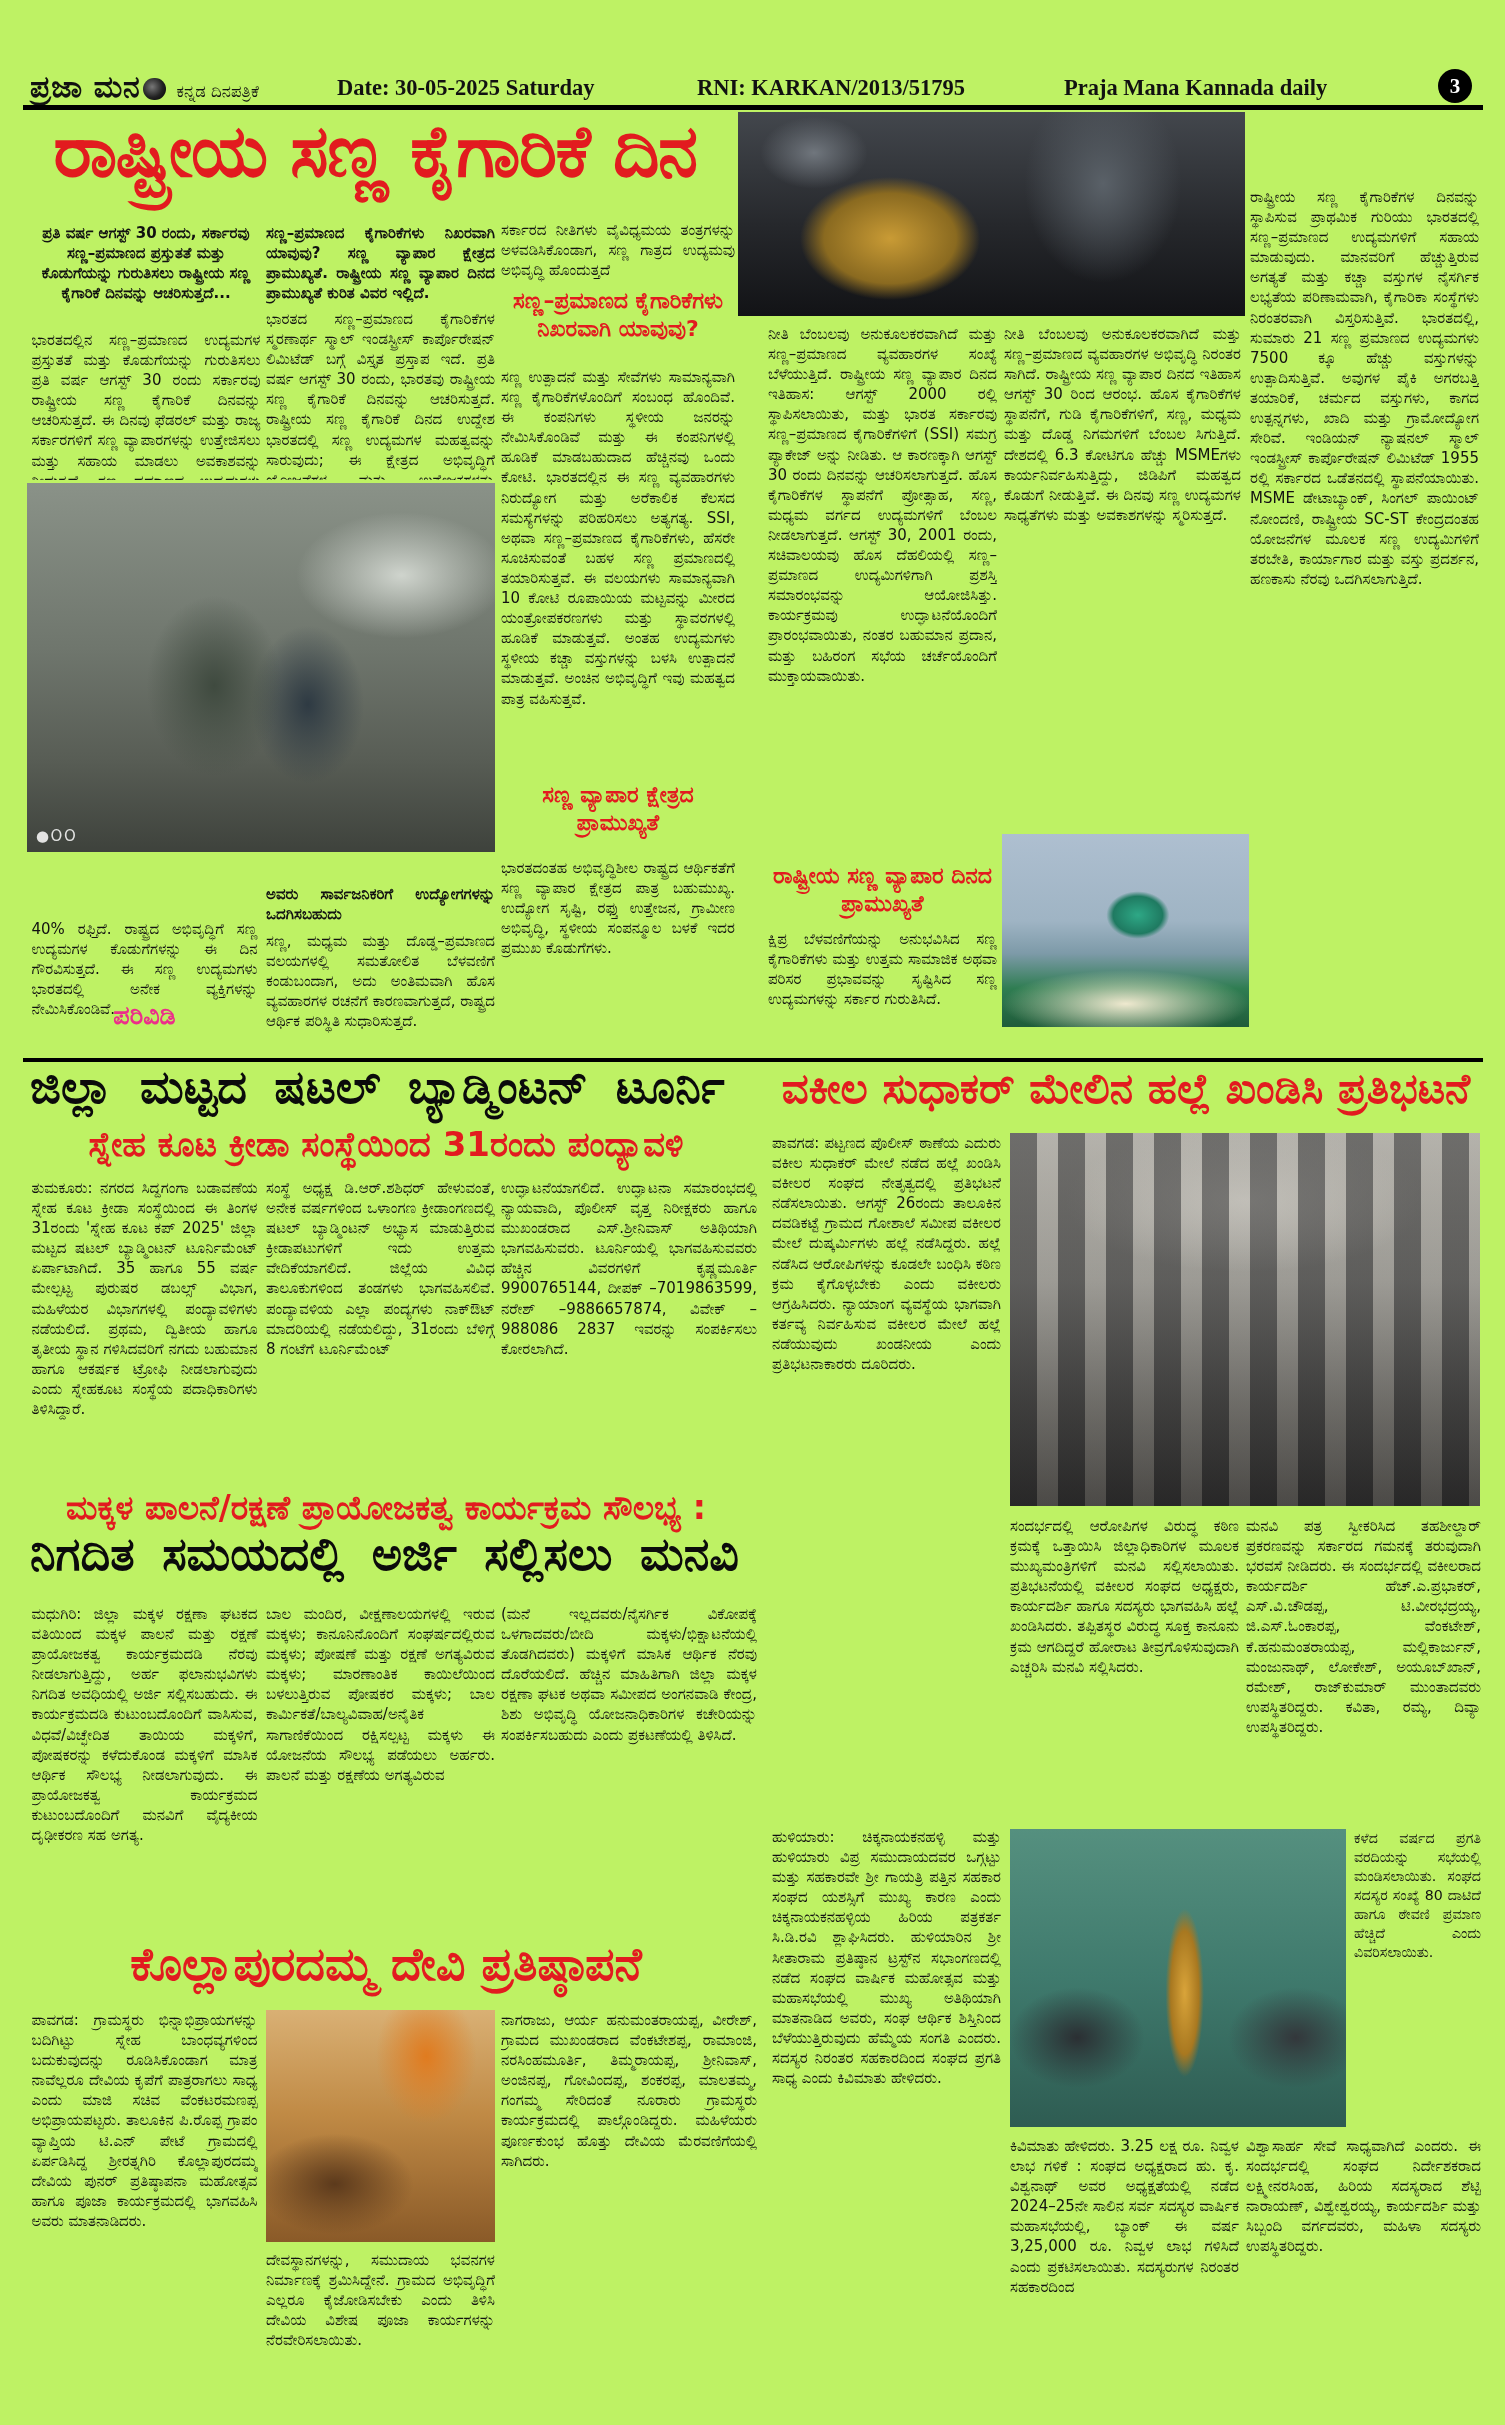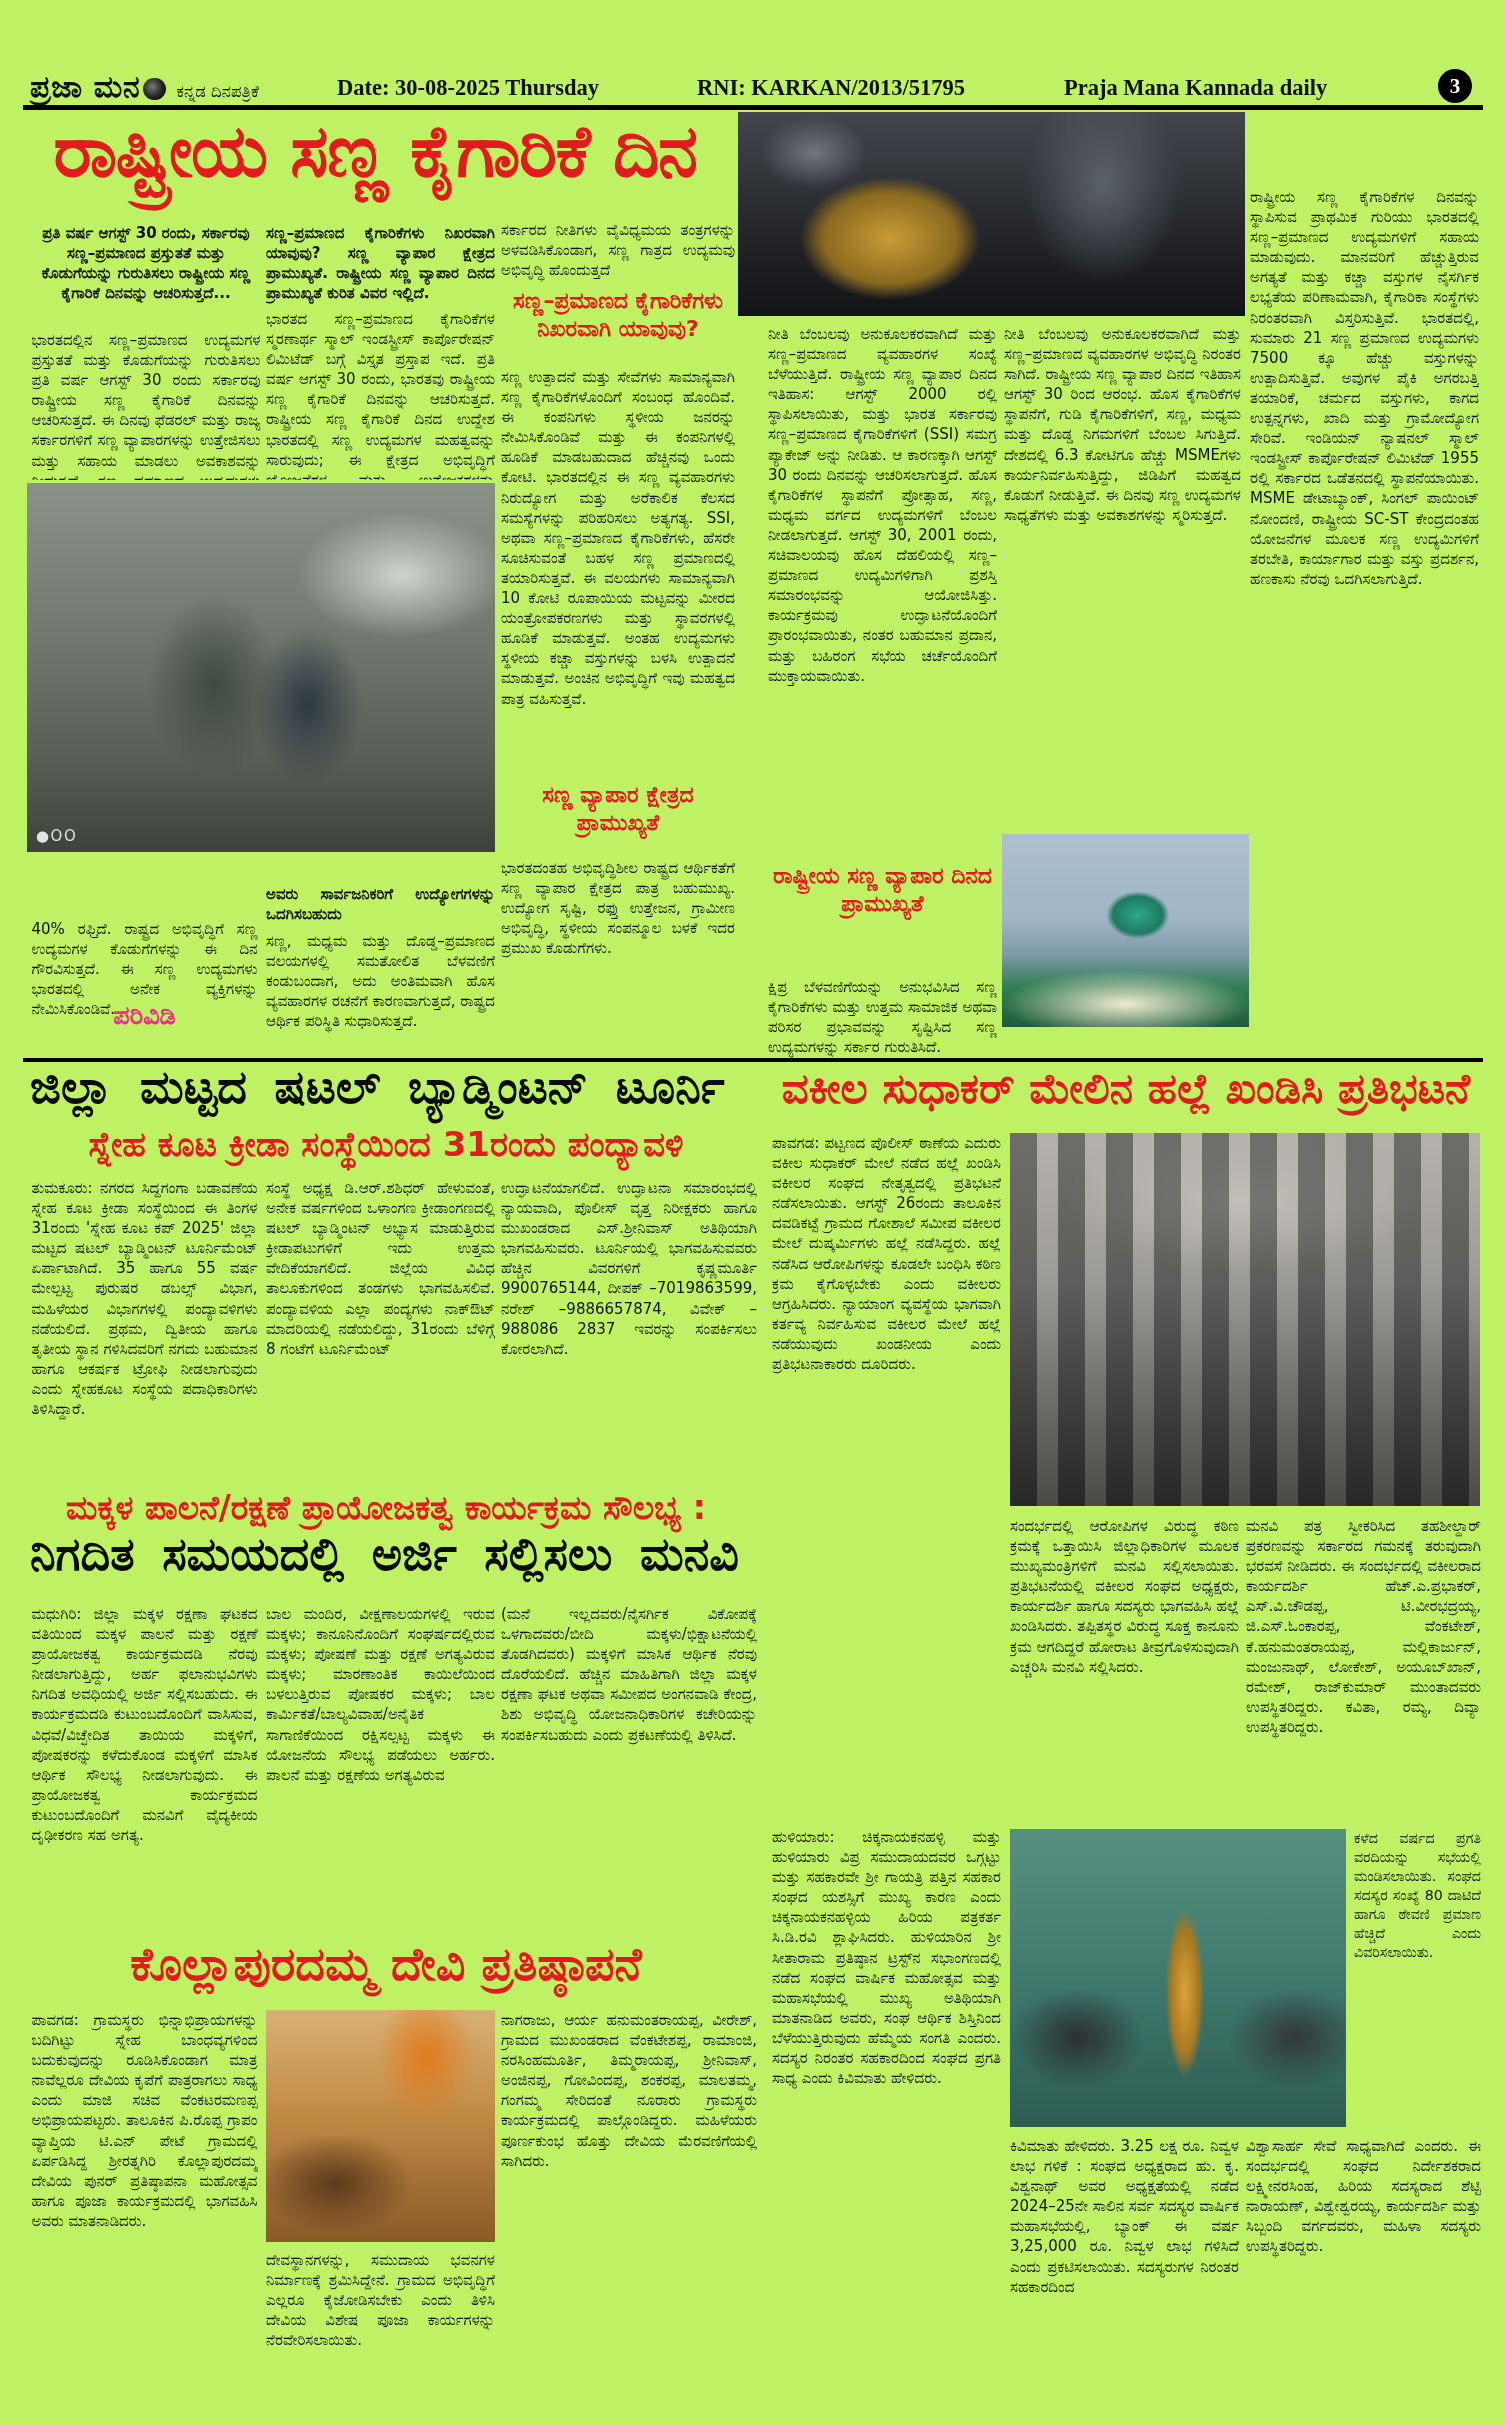--- a/index.html
+++ b/index.html
@@ -70,21 +70,21 @@
     font-family:"DejaVu Sans",sans-serif;font-size:15px;letter-spacing:1.5px;}
 </style>
 </head>
 <body>
 
 <div id="page">
 
   <div class="abs" style="left:30px;top:69px;">
     <span class="logo-main">ಪ್ರಜಾ ಮನ</span><span class="emblem"></span><span class="logo-sub">ಕನ್ನಡ ದಿನಪತ್ರಿಕೆ</span>
   </div>
-  <div class="abs hdr-en" style="left:337px;top:75px;">Date: 30-08-2025 Thursday</div>
+  <div class="abs hdr-en" style="left:337px;top:75px;">Date: 30-05-2025 Saturday</div>
   <div class="abs hdr-en" style="left:697px;top:75px;">RNI: KARKAN/2013/51795</div>
   <div class="abs hdr-en" style="left:1064px;top:75px;">Praja Mana Kannada daily</div>
   <div class="abs page-badge" style="left:1438px;top:69px;">3</div>
   <div class="rule" style="left:22.5px;top:105px;width:1460px;height:4.5px;"></div>
 
   <div class="abs h-main" style="left:30px;top:114px;width:690px;height:109px;">ರಾಷ್ಟ್ರೀಯ ಸಣ್ಣ ಕೈಗಾರಿಕೆ ದಿನ</div>
 
   <div class="photo photo-machinery" style="left:738px;top:112px;width:507px;height:204px;"></div>
 
   <div class="abs col" style="left:1250px;top:187px;width:229px;height:868px;">ರಾಷ್ಟ್ರೀಯ ಸಣ್ಣ ಕೈಗಾರಿಕೆಗಳ ದಿನವನ್ನು ಸ್ಥಾಪಿಸುವ ಪ್ರಾಥಮಿಕ ಗುರಿಯು ಭಾರತದಲ್ಲಿ ಸಣ್ಣ–ಪ್ರಮಾಣದ ಉದ್ಯಮಗಳಿಗೆ ಸಹಾಯ ಮಾಡುವುದು. ಮಾನವರಿಗೆ ಹೆಚ್ಚುತ್ತಿರುವ ಅಗತ್ಯತೆ ಮತ್ತು ಕಚ್ಚಾ ವಸ್ತುಗಳ ನೈಸರ್ಗಿಕ ಲಭ್ಯತೆಯ ಪರಿಣಾಮವಾಗಿ, ಕೈಗಾರಿಕಾ ಸಂಸ್ಥೆಗಳು ನಿರಂತರವಾಗಿ ವಿಸ್ತರಿಸುತ್ತಿವೆ. ಭಾರತದಲ್ಲಿ, ಸುಮಾರು 21 ಸಣ್ಣ ಪ್ರಮಾಣದ ಉದ್ಯಮಗಳು 7500 ಕ್ಕೂ ಹೆಚ್ಚು ವಸ್ತುಗಳನ್ನು ಉತ್ಪಾದಿಸುತ್ತಿವೆ. ಅವುಗಳ ಪೈಕಿ ಅಗರಬತ್ತಿ ತಯಾರಿಕೆ, ಚರ್ಮದ ವಸ್ತುಗಳು, ಕಾಗದ ಉತ್ಪನ್ನಗಳು, ಖಾದಿ ಮತ್ತು ಗ್ರಾಮೋದ್ಯೋಗ ಸೇರಿವೆ. ಇಂಡಿಯನ್ ನ್ಯಾಷನಲ್ ಸ್ಮಾಲ್ ಇಂಡಸ್ಟ್ರೀಸ್ ಕಾರ್ಪೊರೇಷನ್ ಲಿಮಿಟೆಡ್ 1955 ರಲ್ಲಿ ಸರ್ಕಾರದ ಒಡೆತನದಲ್ಲಿ ಸ್ಥಾಪನೆಯಾಯಿತು. MSME ಡೇಟಾಬ್ಯಾಂಕ್, ಸಿಂಗಲ್ ಪಾಯಿಂಟ್ ನೋಂದಣಿ, ರಾಷ್ಟ್ರೀಯ SC-ST ಕೇಂದ್ರದಂತಹ ಯೋಜನೆಗಳ ಮೂಲಕ ಸಣ್ಣ ಉದ್ಯಮಿಗಳಿಗೆ ತರಬೇತಿ, ಕಾರ್ಯಾಗಾರ ಮತ್ತು ವಸ್ತು ಪ್ರದರ್ಶನ, ಹಣಕಾಸು ನೆರವು ಒದಗಿಸಲಾಗುತ್ತಿದೆ.</div>
@@ -96,21 +96,21 @@
   <div class="abs col" style="left:266px;top:309px;width:229px;height:171px;">ಭಾರತದ ಸಣ್ಣ–ಪ್ರಮಾಣದ ಕೈಗಾರಿಕೆಗಳ ಸ್ಮರಣಾರ್ಥ ಸ್ಮಾಲ್ ಇಂಡಸ್ಟ್ರೀಸ್ ಕಾರ್ಪೊರೇಷನ್ ಲಿಮಿಟೆಡ್ ಬಗ್ಗೆ ವಿಸ್ತೃತ ಪ್ರಸ್ತಾಪ ಇದೆ. ಪ್ರತಿ ವರ್ಷ ಆಗಸ್ಟ್ 30 ರಂದು, ಭಾರತವು ರಾಷ್ಟ್ರೀಯ ಸಣ್ಣ ಕೈಗಾರಿಕೆ ದಿನವನ್ನು ಆಚರಿಸುತ್ತದೆ. ರಾಷ್ಟ್ರೀಯ ಸಣ್ಣ ಕೈಗಾರಿಕೆ ದಿನದ ಉದ್ದೇಶ ಭಾರತದಲ್ಲಿ ಸಣ್ಣ ಉದ್ಯಮಗಳ ಮಹತ್ವವನ್ನು ಸಾರುವುದು; ಈ ಕ್ಷೇತ್ರದ ಅಭಿವೃದ್ಧಿಗೆ ಯೋಜನೆಗಳ ಮತ್ತು ಉತ್ತೇಜಕಗಳನ್ನು ಪ್ರಕಟಿಸಲಾಗುತ್ತದೆ.</div>
 
   <div class="abs col" style="left:501px;top:220px;width:234px;height:66px;">ಸರ್ಕಾರದ ನೀತಿಗಳು ವೈವಿಧ್ಯಮಯ ತಂತ್ರಗಳನ್ನು ಅಳವಡಿಸಿಕೊಂಡಾಗ, ಸಣ್ಣ ಗಾತ್ರದ ಉದ್ಯಮವು ಅಭಿವೃದ್ಧಿ ಹೊಂದುತ್ತದೆ</div>
   <div class="abs subhead" style="left:501px;top:287px;width:234px;height:76px;">ಸಣ್ಣ–ಪ್ರಮಾಣದ ಕೈಗಾರಿಕೆಗಳು ನಿಖರವಾಗಿ ಯಾವುವು?</div>
   <div class="abs col" style="left:501px;top:367px;width:234px;height:411px;">ಸಣ್ಣ ಉತ್ಪಾದನೆ ಮತ್ತು ಸೇವೆಗಳು ಸಾಮಾನ್ಯವಾಗಿ ಸಣ್ಣ ಕೈಗಾರಿಕೆಗಳೊಂದಿಗೆ ಸಂಬಂಧ ಹೊಂದಿವೆ. ಈ ಕಂಪನಿಗಳು ಸ್ಥಳೀಯ ಜನರನ್ನು ನೇಮಿಸಿಕೊಂಡಿವೆ ಮತ್ತು ಈ ಕಂಪನಿಗಳಲ್ಲಿ ಹೂಡಿಕೆ ಮಾಡಬಹುದಾದ ಹೆಚ್ಚಿನವು ಒಂದು ಕೋಟಿ. ಭಾರತದಲ್ಲಿನ ಈ ಸಣ್ಣ ವ್ಯವಹಾರಗಳು ನಿರುದ್ಯೋಗ ಮತ್ತು ಅರೆಕಾಲಿಕ ಕೆಲಸದ ಸಮಸ್ಯೆಗಳನ್ನು ಪರಿಹರಿಸಲು ಅತ್ಯಗತ್ಯ. SSI, ಅಥವಾ ಸಣ್ಣ–ಪ್ರಮಾಣದ ಕೈಗಾರಿಕೆಗಳು, ಹೆಸರೇ ಸೂಚಿಸುವಂತೆ ಬಹಳ ಸಣ್ಣ ಪ್ರಮಾಣದಲ್ಲಿ ತಯಾರಿಸುತ್ತವೆ. ಈ ವಲಯಗಳು ಸಾಮಾನ್ಯವಾಗಿ 10 ಕೋಟಿ ರೂಪಾಯಿಯ ಮಟ್ಟವನ್ನು ಮೀರದ ಯಂತ್ರೋಪಕರಣಗಳು ಮತ್ತು ಸ್ಥಾವರಗಳಲ್ಲಿ ಹೂಡಿಕೆ ಮಾಡುತ್ತವೆ. ಅಂತಹ ಉದ್ಯಮಗಳು ಸ್ಥಳೀಯ ಕಚ್ಚಾ ವಸ್ತುಗಳನ್ನು ಬಳಸಿ ಉತ್ಪಾದನೆ ಮಾಡುತ್ತವೆ. ಅಂಚಿನ ಅಭಿವೃದ್ಧಿಗೆ ಇವು ಮಹತ್ವದ ಪಾತ್ರ ವಹಿಸುತ್ತವೆ.</div>
   <div class="abs subhead" style="left:501px;top:781px;width:234px;height:73px;">ಸಣ್ಣ ವ್ಯಾಪಾರ ಕ್ಷೇತ್ರದ ಪ್ರಾಮುಖ್ಯತೆ</div>
   <div class="abs col" style="left:501px;top:858px;width:234px;height:195px;">ಭಾರತದಂತಹ ಅಭಿವೃದ್ಧಿಶೀಲ ರಾಷ್ಟ್ರದ ಆರ್ಥಿಕತೆಗೆ ಸಣ್ಣ ವ್ಯಾಪಾರ ಕ್ಷೇತ್ರದ ಪಾತ್ರ ಬಹುಮುಖ್ಯ. ಉದ್ಯೋಗ ಸೃಷ್ಟಿ, ರಫ್ತು ಉತ್ತೇಜನ, ಗ್ರಾಮೀಣ ಅಭಿವೃದ್ಧಿ, ಸ್ಥಳೀಯ ಸಂಪನ್ಮೂಲ ಬಳಕೆ ಇದರ ಪ್ರಮುಖ ಕೊಡುಗೆಗಳು.</div>
 
   <div class="abs col" style="left:768px;top:324px;width:229px;height:537px;">ನೀತಿ ಬೆಂಬಲವು ಅನುಕೂಲಕರವಾಗಿದೆ ಮತ್ತು ಸಣ್ಣ–ಪ್ರಮಾಣದ ವ್ಯವಹಾರಗಳ ಸಂಖ್ಯೆ ಬೆಳೆಯುತ್ತಿದೆ. ರಾಷ್ಟ್ರೀಯ ಸಣ್ಣ ವ್ಯಾಪಾರ ದಿನದ ಇತಿಹಾಸ: ಆಗಸ್ಟ್ 2000 ರಲ್ಲಿ ಸ್ಥಾಪಿಸಲಾಯಿತು, ಮತ್ತು ಭಾರತ ಸರ್ಕಾರವು ಸಣ್ಣ–ಪ್ರಮಾಣದ ಕೈಗಾರಿಕೆಗಳಿಗೆ (SSI) ಸಮಗ್ರ ಪ್ಯಾಕೇಜ್ ಅನ್ನು ನೀಡಿತು. ಆ ಕಾರಣಕ್ಕಾಗಿ ಆಗಸ್ಟ್ 30 ರಂದು ದಿನವನ್ನು ಆಚರಿಸಲಾಗುತ್ತದೆ. ಹೊಸ ಕೈಗಾರಿಕೆಗಳ ಸ್ಥಾಪನೆಗೆ ಪ್ರೋತ್ಸಾಹ, ಸಣ್ಣ, ಮಧ್ಯಮ ವರ್ಗದ ಉದ್ಯಮಗಳಿಗೆ ಬೆಂಬಲ ನೀಡಲಾಗುತ್ತದೆ. ಆಗಸ್ಟ್ 30, 2001 ರಂದು, ಸಚಿವಾಲಯವು ಹೊಸ ದೆಹಲಿಯಲ್ಲಿ ಸಣ್ಣ–ಪ್ರಮಾಣದ ಉದ್ಯಮಿಗಳಿಗಾಗಿ ಪ್ರಶಸ್ತಿ ಸಮಾರಂಭವನ್ನು ಆಯೋಜಿಸಿತ್ತು. ಕಾರ್ಯಕ್ರಮವು ಉದ್ಘಾಟನೆಯೊಂದಿಗೆ ಪ್ರಾರಂಭವಾಯಿತು, ನಂತರ ಬಹುಮಾನ ಪ್ರದಾನ, ಮತ್ತು ಬಹಿರಂಗ ಸಭೆಯ ಚರ್ಚೆಯೊಂದಿಗೆ ಮುಕ್ತಾಯವಾಯಿತು.</div>
   <div class="abs subhead" style="left:768px;top:862px;width:229px;height:64px;">ರಾಷ್ಟ್ರೀಯ ಸಣ್ಣ ವ್ಯಾಪಾರ ದಿನದ ಪ್ರಾಮುಖ್ಯತೆ</div>
-  <div class="abs col" style="left:768px;top:929px;width:229px;height:123px;margin-top:48px;">ಕ್ಷಿಪ್ರ ಬೆಳವಣಿಗೆಯನ್ನು ಅನುಭವಿಸಿದ ಸಣ್ಣ ಕೈಗಾರಿಕೆಗಳು ಮತ್ತು ಉತ್ತಮ ಸಾಮಾಜಿಕ ಅಥವಾ ಪರಿಸರ ಪ್ರಭಾವವನ್ನು ಸೃಷ್ಟಿಸಿದ ಸಣ್ಣ ಉದ್ಯಮಗಳನ್ನು ಸರ್ಕಾರ ಗುರುತಿಸಿದೆ.</div>
+  <div class="abs col" style="left:768px;top:929px;width:229px;height:123px;">ಕ್ಷಿಪ್ರ ಬೆಳವಣಿಗೆಯನ್ನು ಅನುಭವಿಸಿದ ಸಣ್ಣ ಕೈಗಾರಿಕೆಗಳು ಮತ್ತು ಉತ್ತಮ ಸಾಮಾಜಿಕ ಅಥವಾ ಪರಿಸರ ಪ್ರಭಾವವನ್ನು ಸೃಷ್ಟಿಸಿದ ಸಣ್ಣ ಉದ್ಯಮಗಳನ್ನು ಸರ್ಕಾರ ಗುರುತಿಸಿದೆ.</div>
 
   <div class="abs col" style="left:1004px;top:324px;width:237px;height:507px;">ನೀತಿ ಬೆಂಬಲವು ಅನುಕೂಲಕರವಾಗಿದೆ ಮತ್ತು ಸಣ್ಣ–ಪ್ರಮಾಣದ ವ್ಯವಹಾರಗಳ ಅಭಿವೃದ್ಧಿ ನಿರಂತರ ಸಾಗಿದೆ. ರಾಷ್ಟ್ರೀಯ ಸಣ್ಣ ವ್ಯಾಪಾರ ದಿನದ ಇತಿಹಾಸ ಆಗಸ್ಟ್ 30 ರಿಂದ ಆರಂಭ. ಹೊಸ ಕೈಗಾರಿಕೆಗಳ ಸ್ಥಾಪನೆಗೆ, ಗುಡಿ ಕೈಗಾರಿಕೆಗಳಿಗೆ, ಸಣ್ಣ, ಮಧ್ಯಮ ಮತ್ತು ದೊಡ್ಡ ನಿಗಮಗಳಿಗೆ ಬೆಂಬಲ ಸಿಗುತ್ತಿದೆ. ದೇಶದಲ್ಲಿ 6.3 ಕೋಟಿಗೂ ಹೆಚ್ಚು MSMEಗಳು ಕಾರ್ಯನಿರ್ವಹಿಸುತ್ತಿದ್ದು, ಜಿಡಿಪಿಗೆ ಮಹತ್ವದ ಕೊಡುಗೆ ನೀಡುತ್ತಿವೆ. ಈ ದಿನವು ಸಣ್ಣ ಉದ್ಯಮಗಳ ಸಾಧ್ಯತೆಗಳು ಮತ್ತು ಅವಕಾಶಗಳನ್ನು ಸ್ಮರಿಸುತ್ತದೆ.</div>
   <div class="photo photo-bottling" style="left:1002px;top:834px;width:247px;height:193px;"></div>
 
   <div class="photo photo-factory" style="left:27px;top:483px;width:468px;height:369px;">
     <div class="watermark">●OO</div>
   </div>
   <div class="abs col" style="left:31.5px;top:884px;width:226px;height:112px;margin-top:35px;">40% ರಫ್ತಿದೆ. ರಾಷ್ಟ್ರದ ಅಭಿವೃದ್ಧಿಗೆ ಸಣ್ಣ ಉದ್ಯಮಗಳ ಕೊಡುಗೆಗಳನ್ನು ಈ ದಿನ ಗೌರವಿಸುತ್ತದೆ. ಈ ಸಣ್ಣ ಉದ್ಯಮಗಳು ಭಾರತದಲ್ಲಿ ಅನೇಕ ವ್ಯಕ್ತಿಗಳನ್ನು ನೇಮಿಸಿಕೊಂಡಿವೆ.</div>
   <div class="abs pink" style="left:31.5px;top:1000px;width:226px;">ಪರಿವಿಡಿ</div>
   <div class="abs col bold" style="left:266px;top:884px;width:229px;height:45px;">ಅವರು ಸಾರ್ವಜನಿಕರಿಗೆ ಉದ್ಯೋಗಗಳನ್ನು ಒದಗಿಸಬಹುದು</div>

